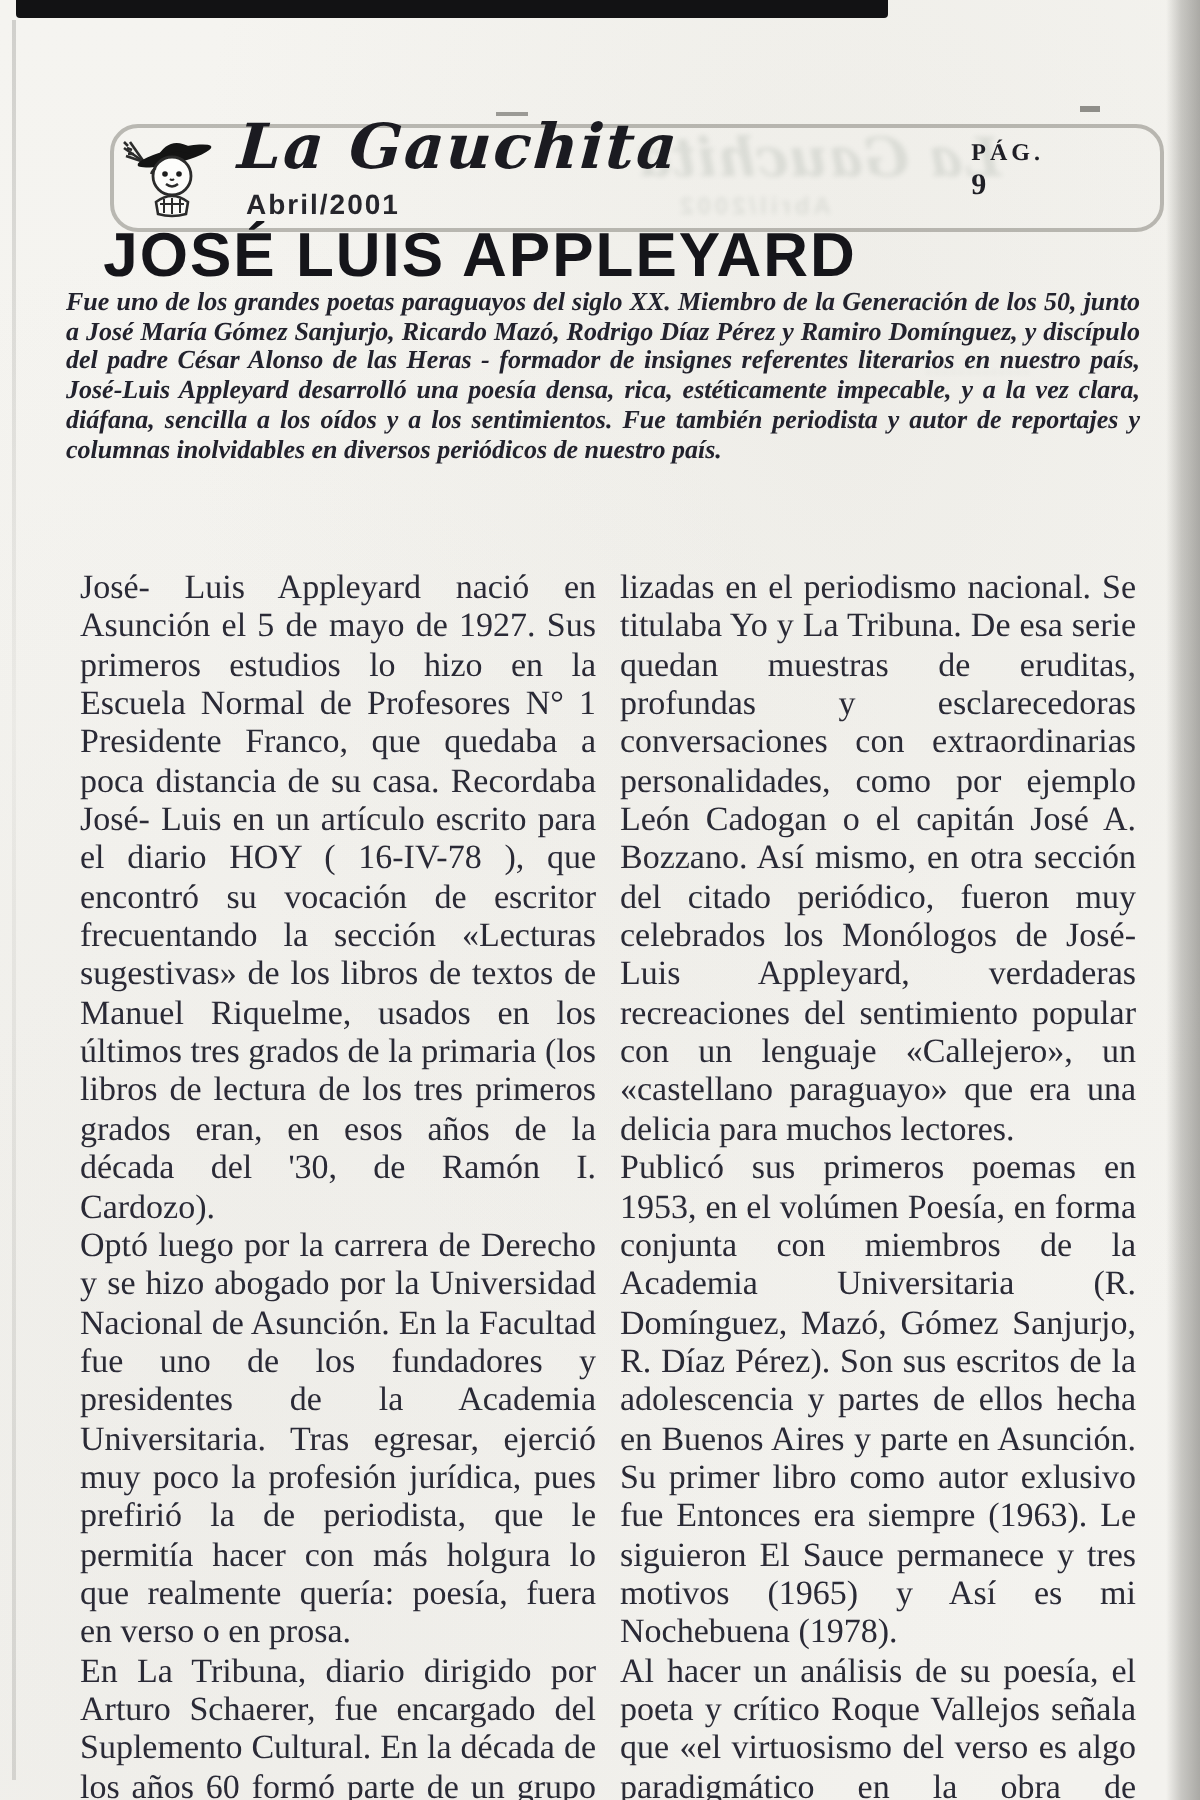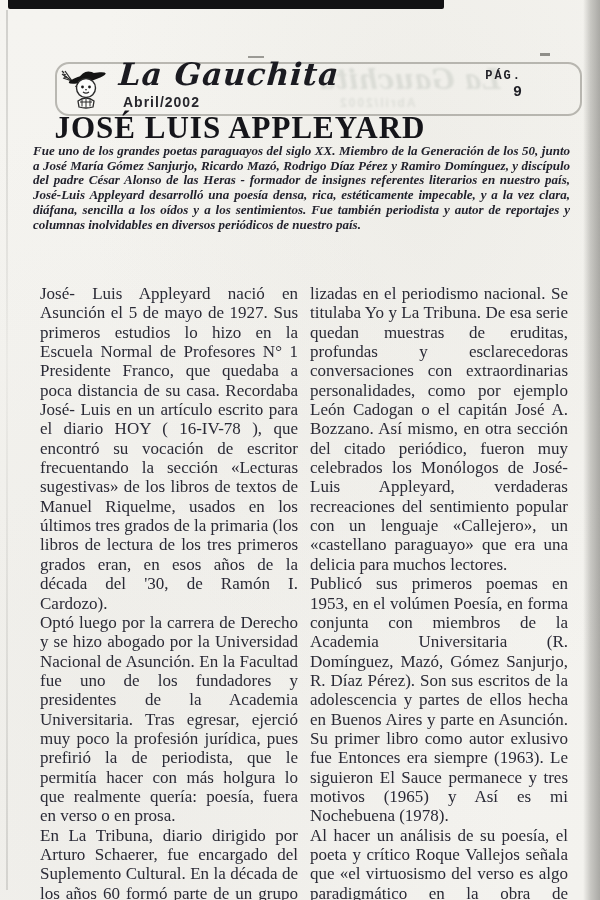--- a/index.html
+++ b/index.html
@@ -65,30 +65,30 @@
     font-family:"DejaVu Serif", serif;font-style:italic;font-weight:bold;
     font-size:31px;color:#1b1b21;letter-spacing:1px;
     transform:skewX(-4deg);
   }
   .brand-issue{
     position:absolute;left:66px;top:30px;
     font-family:"Liberation Sans", sans-serif;font-weight:bold;
     font-size:14px;color:#26262c;letter-spacing:1px;
   }
   .page-ref{
-    position:absolute;right:58px;top:5px;text-align:right;
-    font-family:Liberation Mono, monospace;font-weight:bold;color:#1f1f26;
+    position:absolute;right:58px;top:5px;text-align:left;
+    font-family:Liberation Serif, serif;font-weight:bold;color:#1f1f26;
   }
   .page-ref .pg-label{font-size:12px;letter-spacing:2px;}
   .page-ref .pg-num{font-size:15px;margin-top:1px;}
   
   .article-title{
     position:absolute;left:0;top:110px;width:480px;
     text-align:center;
-    font-family:Liberation Serif, serif;font-weight:bold;
+    font-family:Liberation Sans, sans-serif;font-weight:bold;
     font-size:31px;letter-spacing:1px;color:#15151a;
   }
   .article-lead{
     position:absolute;left:33px;top:144px;width:537px;
     font-family:Liberation Serif, serif;font-weight:bold;font-style:italic;
     font-size:13px;line-height:14.7px;text-align:justify;color:#22222d;
   }
   .article-columns{
     position:absolute;left:40px;top:284px;width:528px;
     display:flex;gap:12px;
@@ -139,21 +139,21 @@
         <circle cx="31.5" cy="22" r="1.4" fill="#1d1d1d"></circle>
         <path d="M25 27 q3 2.4 6 0" stroke="#2b2b2b" stroke-width="1.2" fill="none"></path>
         <path d="M27 24.5 q1 1 2 0" stroke="#2b2b2b" stroke-width="1" fill="none"></path>
 
         <path d="M20 36 q8 -6 16 0 l-1 6 q-7 2 -14 0 z" fill="#fbfbf8" stroke="#2b2b2b" stroke-width="1.3"></path>
         <path d="M24 34.5 v7 M28 34 v8 M32 34.5 v7" stroke="#2b2b2b" stroke-width="1"></path>
         <path d="M22 37 h12" stroke="#2b2b2b" stroke-width="1"></path>
       </svg>
     </div>
     <div class="brand-name">La Gauchita</div>
-    <div class="brand-issue">Abril/2002</div>
+    <div class="brand-issue">Abril/2001</div>
     <div class="page-ref">
       <div class="pg-label">PÁG.</div>
       <div class="pg-num">9</div>
     </div>
   </div>
 
   <div class="article-title">JOSÉ LUIS APPLEYARD</div>
 
   <div class="article-lead">Fue uno de los grandes poetas paraguayos del siglo XX. Miembro de la Generación de los 50, junto a José María Gómez Sanjurjo, Ricardo Mazó, Rodrigo Díaz Pérez y Ramiro Domínguez, y discípulo del padre César Alonso de las Heras - formador de insignes referentes literarios en nuestro país, José-Luis Appleyard desarrolló una poesía densa, rica, estéticamente impecable, y a la vez clara, diáfana, sencilla a los oídos y a los sentimientos. Fue también periodista y autor de reportajes y columnas inolvidables en diversos periódicos de nuestro país.</div>
 

